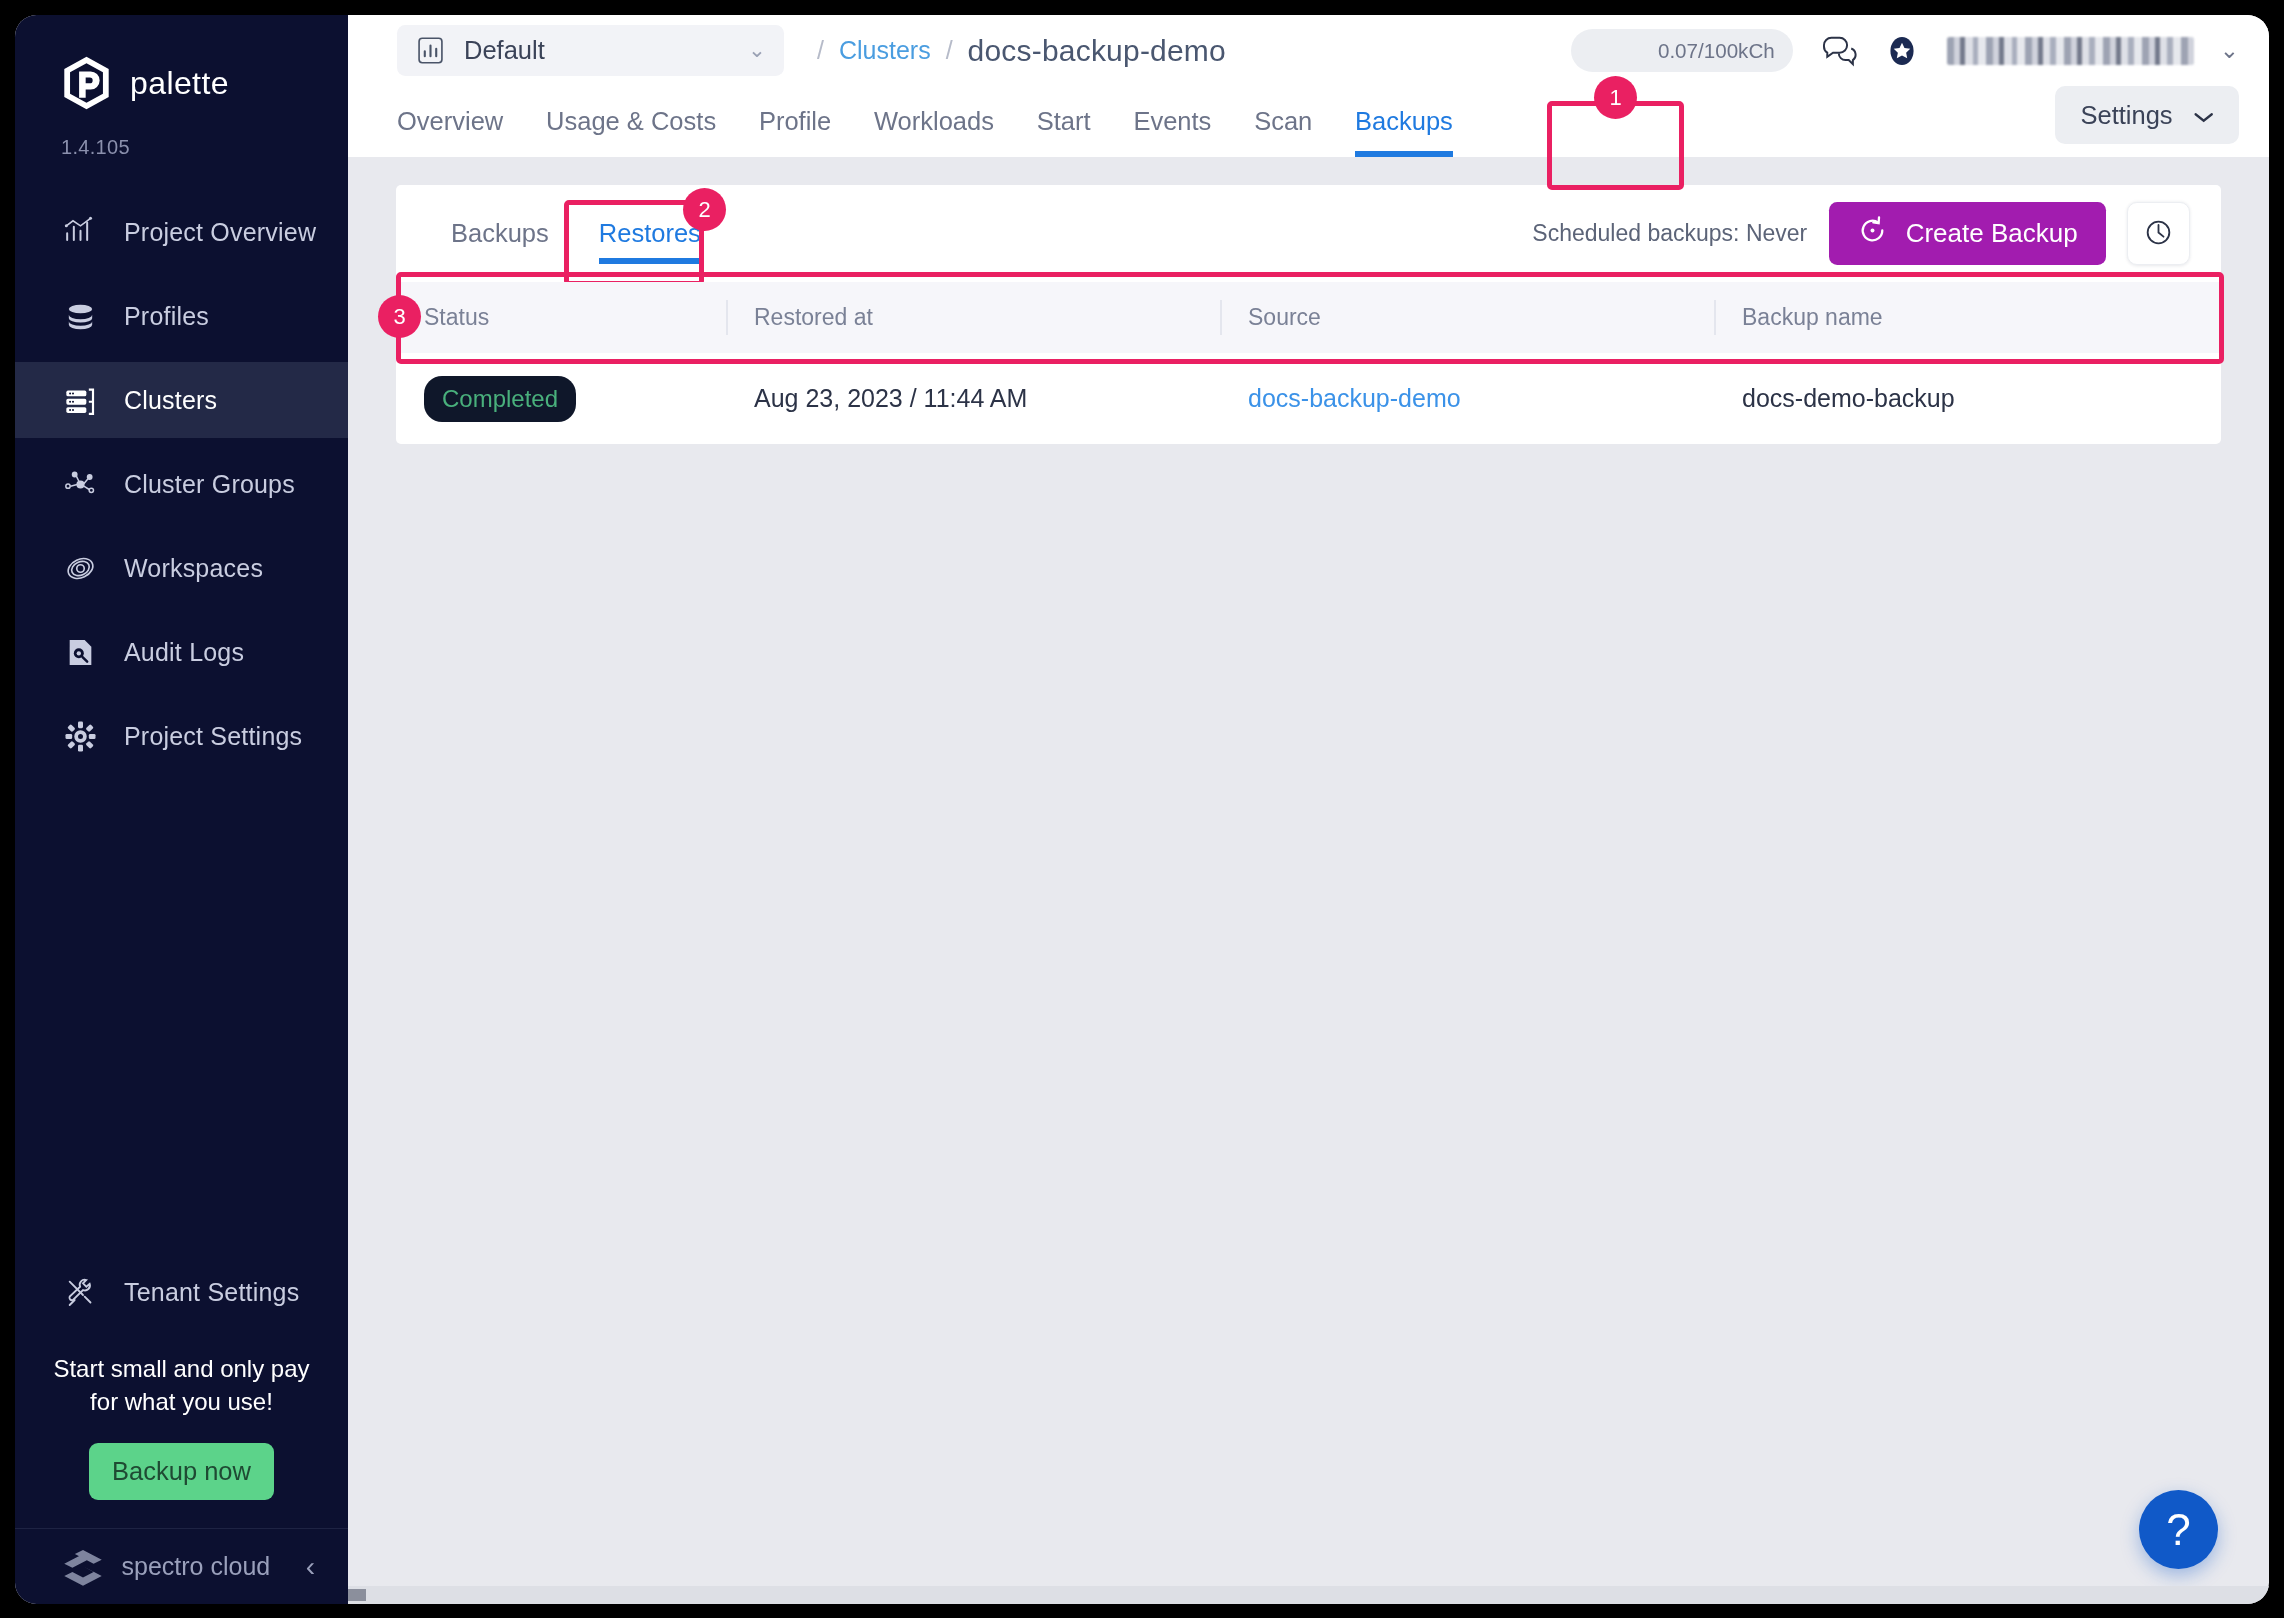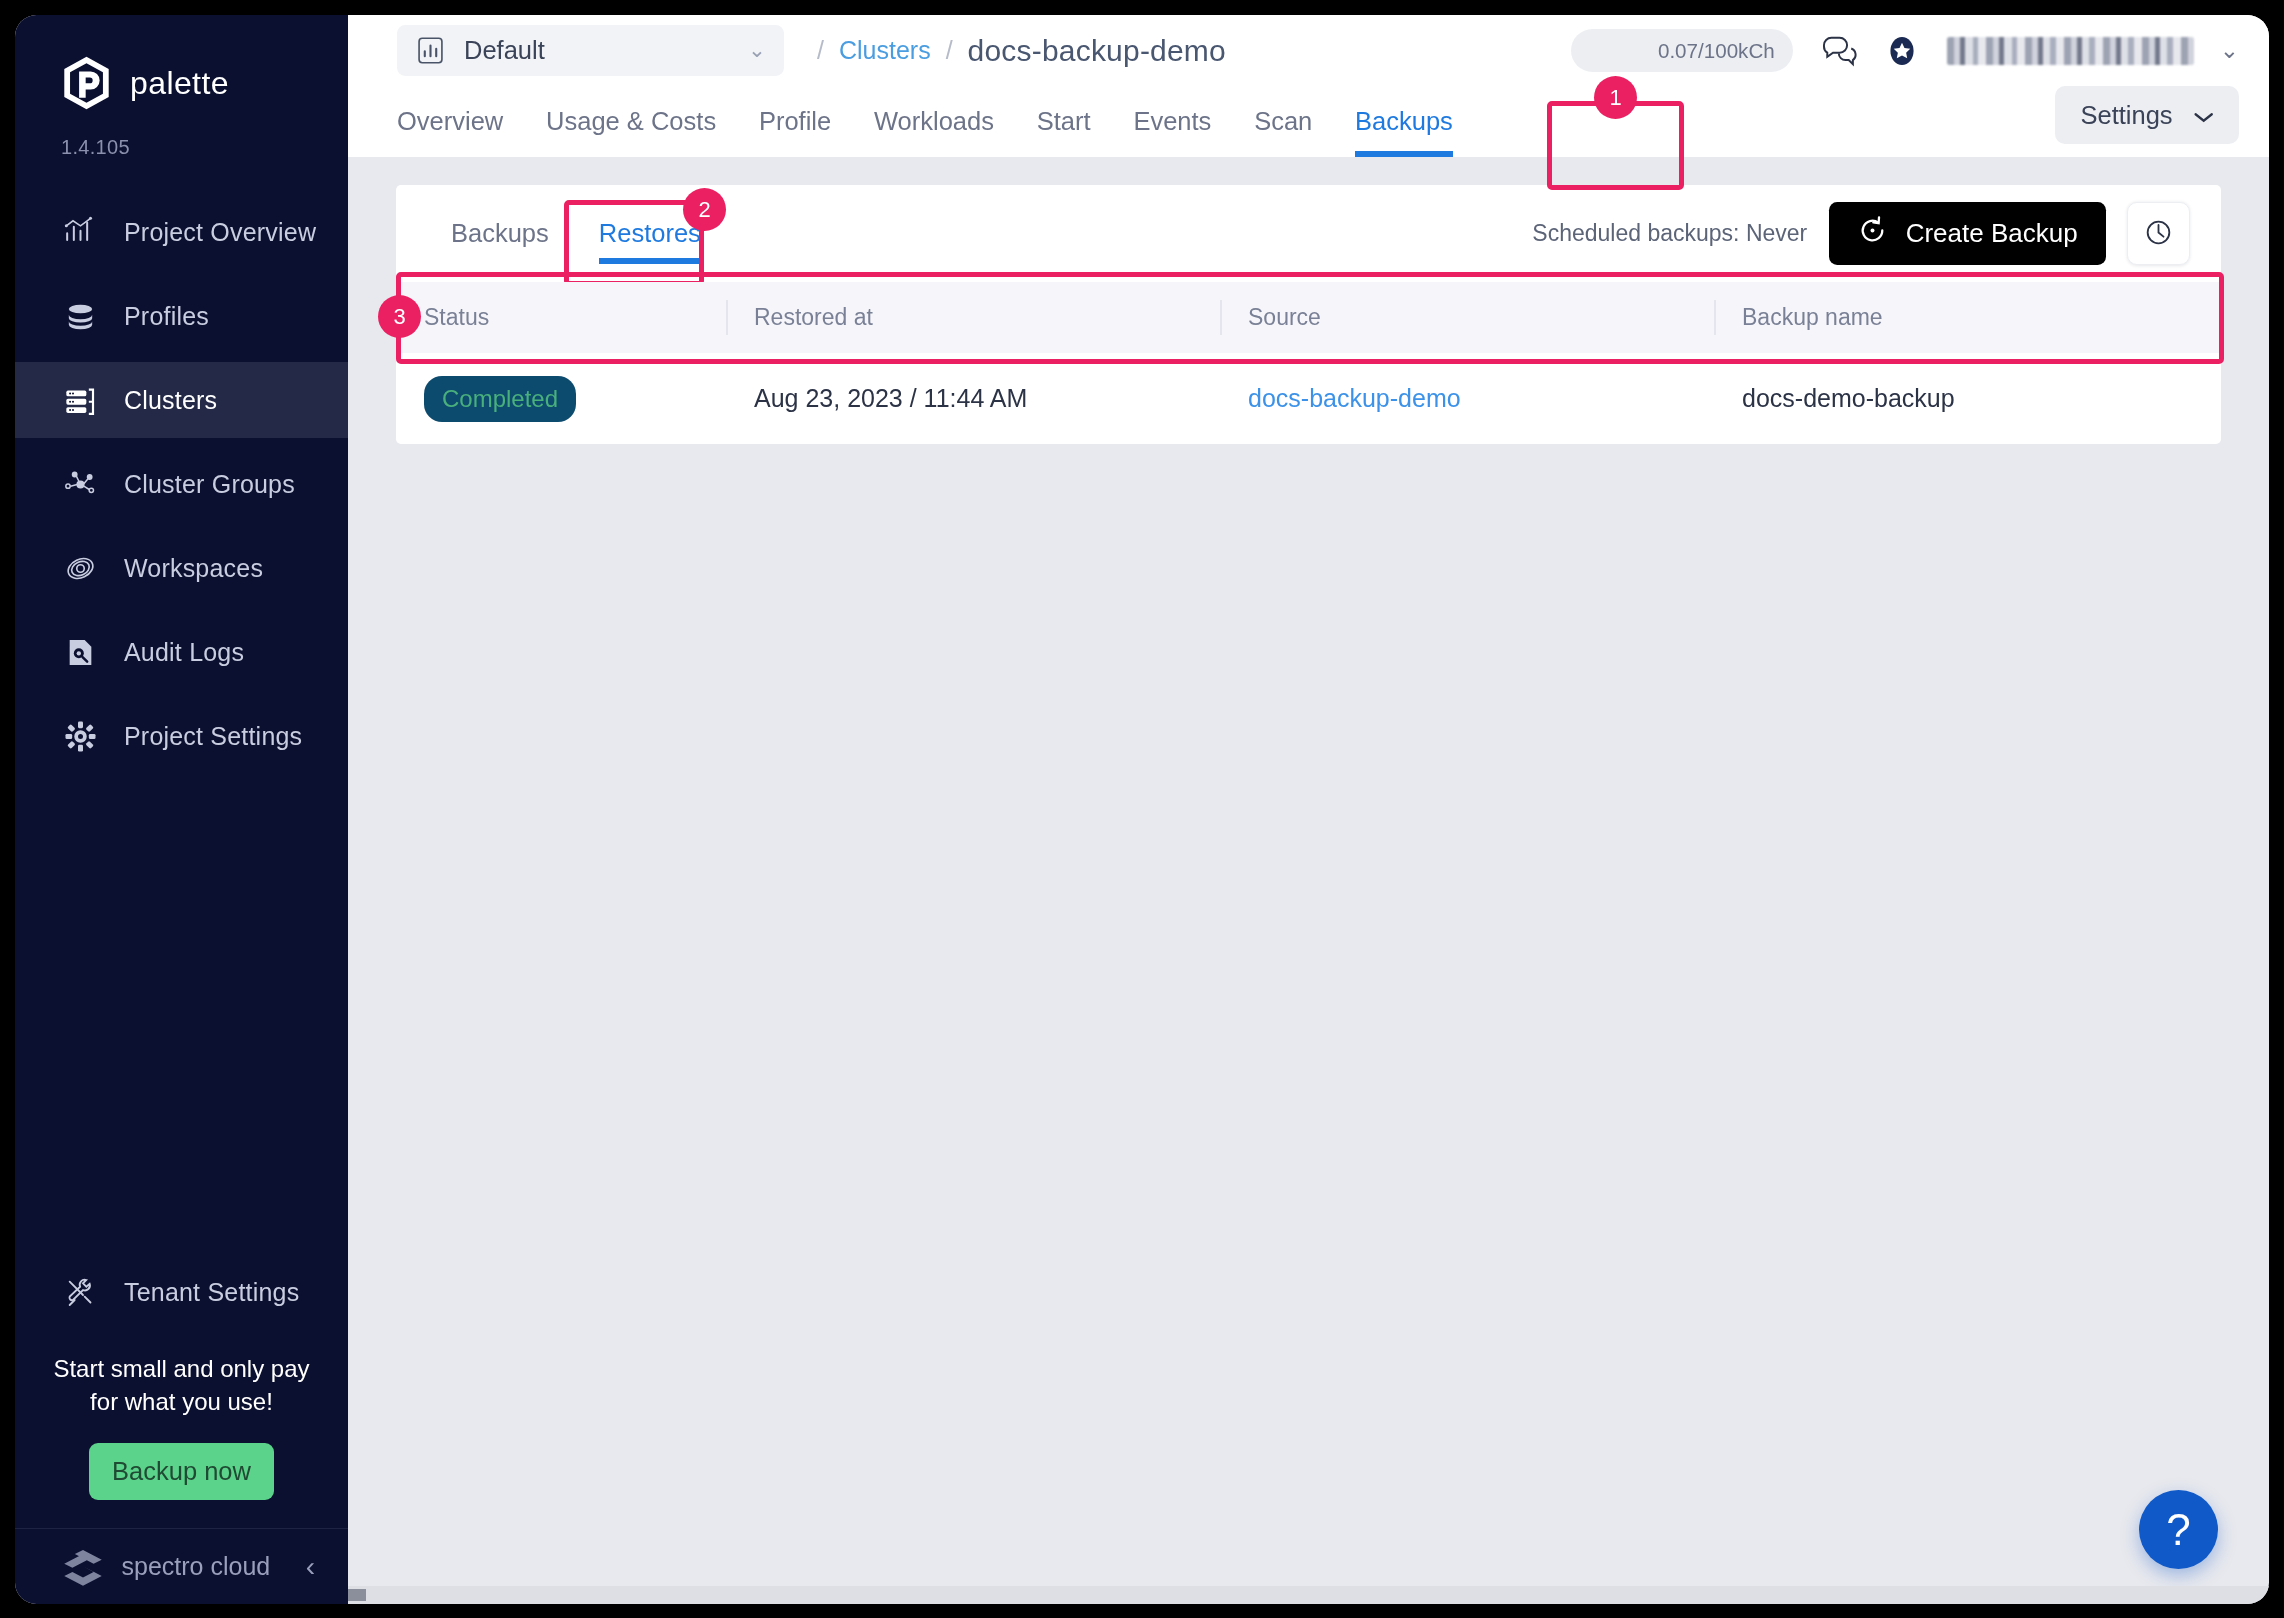--- a/index.html
+++ b/index.html
@@ -124,21 +124,21 @@
     position:relative; display:flex; align-items:center; justify-content:center;
     padding:0 25px; color:#6d7489; font-size:25.5px; cursor:pointer;
   }
   .subtab.active { color:#1f7ae0; }
   .subtab.active::after {
     content:""; position:absolute; left:25px; right:25px; bottom:18px; height:5.8px; background:#1f7ae0;
   }
   .card-actions { margin-left:auto; display:flex; align-items:center; gap:21.4px; }
   .sched-text { color:#5c6478; font-size:23px; }
   .create-btn {
-    background:#000000; border:none; border-radius:8.2px; height:63px;
+    background:#a21caf; border:none; border-radius:8.2px; height:63px;
     display:flex; align-items:center; gap:18px; padding:0 28px;
     color:#fff; font-size:26px; font-family:inherit; cursor:pointer;
   }
   .icon-btn {
     width:63px; height:63px; background:#fff; border:0.8px solid #eceef2; border-radius:10px;
     display:flex; align-items:center; justify-content:center; cursor:pointer;
     box-shadow:0 0.8px 3.3px rgba(20,25,60,.10);
   }
 
   table.restores { width:100%; border-collapse:collapse; table-layout:fixed; }
@@ -149,21 +149,21 @@
   table.restores th + th::before {
     content:""; position:absolute; left:0; top:18px; bottom:18px; width:1.6px; background:#e4e6ee;
   }
   table.restores td {
     height:91px; padding:0 0 0 28px; font-size:25px; color:#2c3347; vertical-align:middle;
   }
   .col-status { width:330px; }
   .col-when   { width:494px; }
   .col-source { width:494px; }
   .status-badge {
-    display:inline-block; background:#0c4a6e; color:#49b07c;
+    display:inline-block; background:#0f172a; color:#49b07c;
     border-radius:18px; padding:9px 18px; font-size:24px;
   }
   .link { color:#3b92e8; cursor:pointer; }
 
   
   .anno-box { position:absolute; border:5px solid #ea2062; border-radius:5px; pointer-events:none; }
   .anno-badge {
     position:absolute; width:43px; height:43px; border-radius:50%;
     background:#ea2062; color:#fff; font-size:22px;
     display:flex; align-items:center; justify-content:center;

